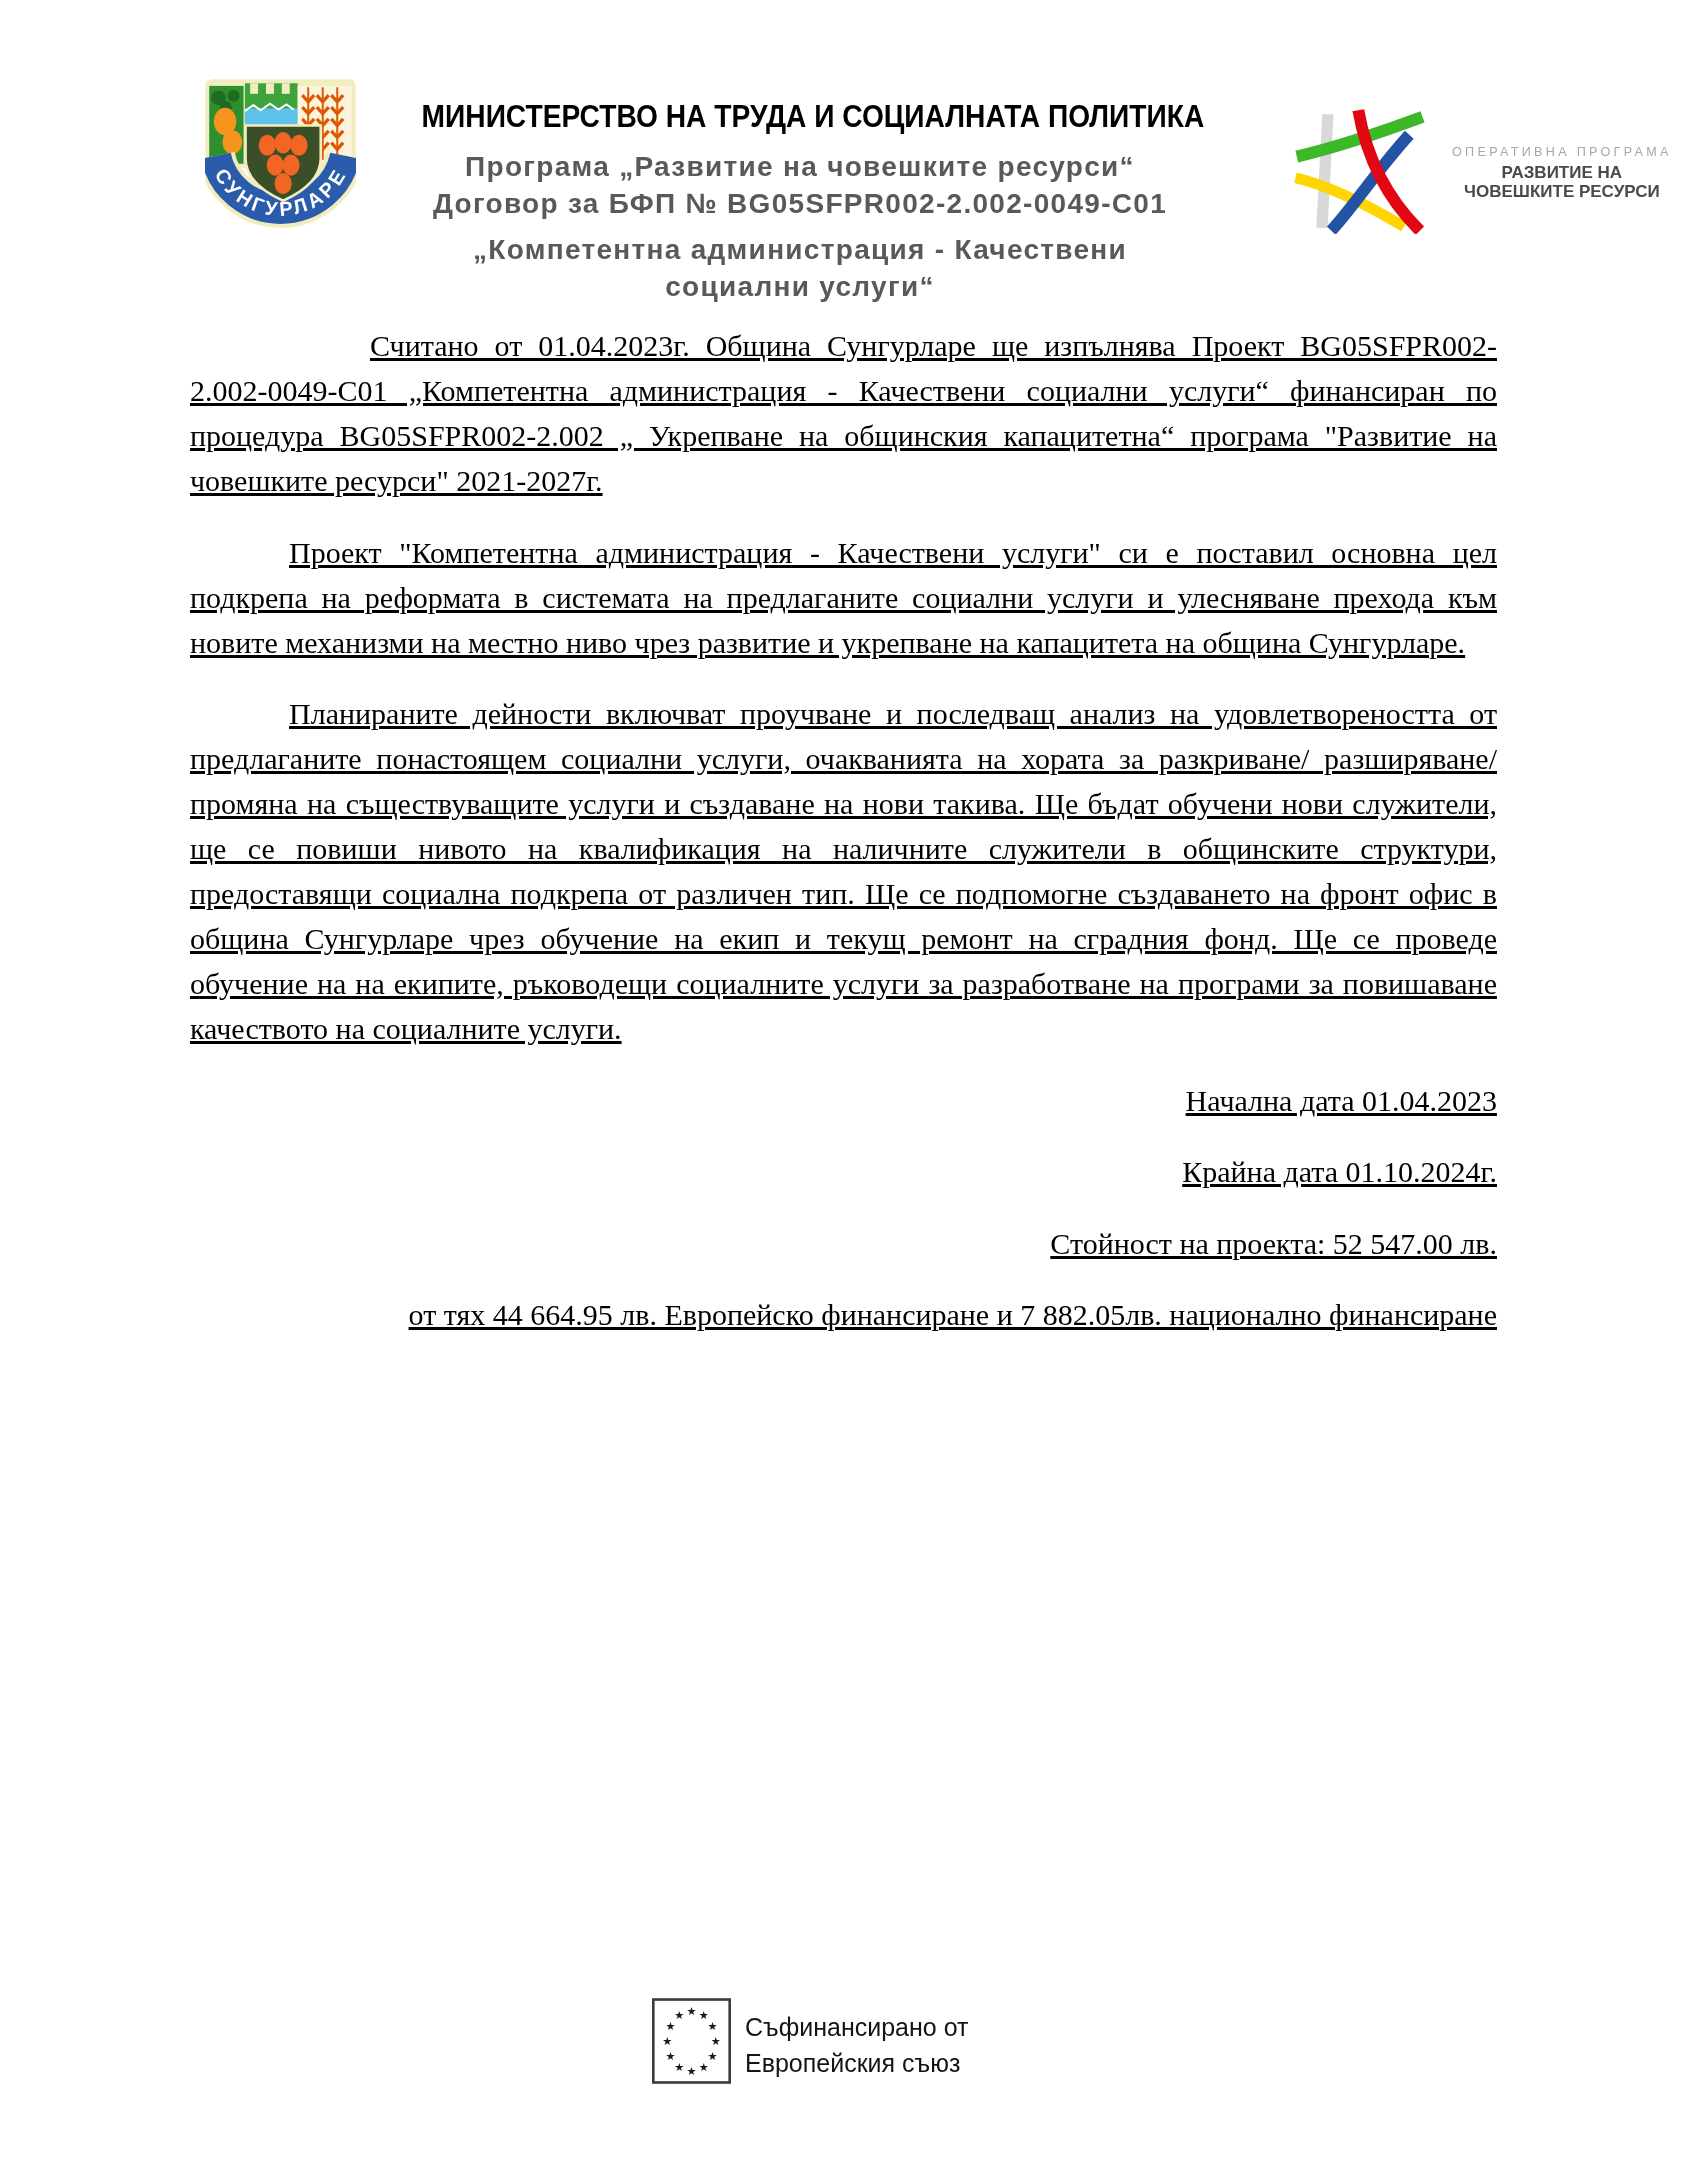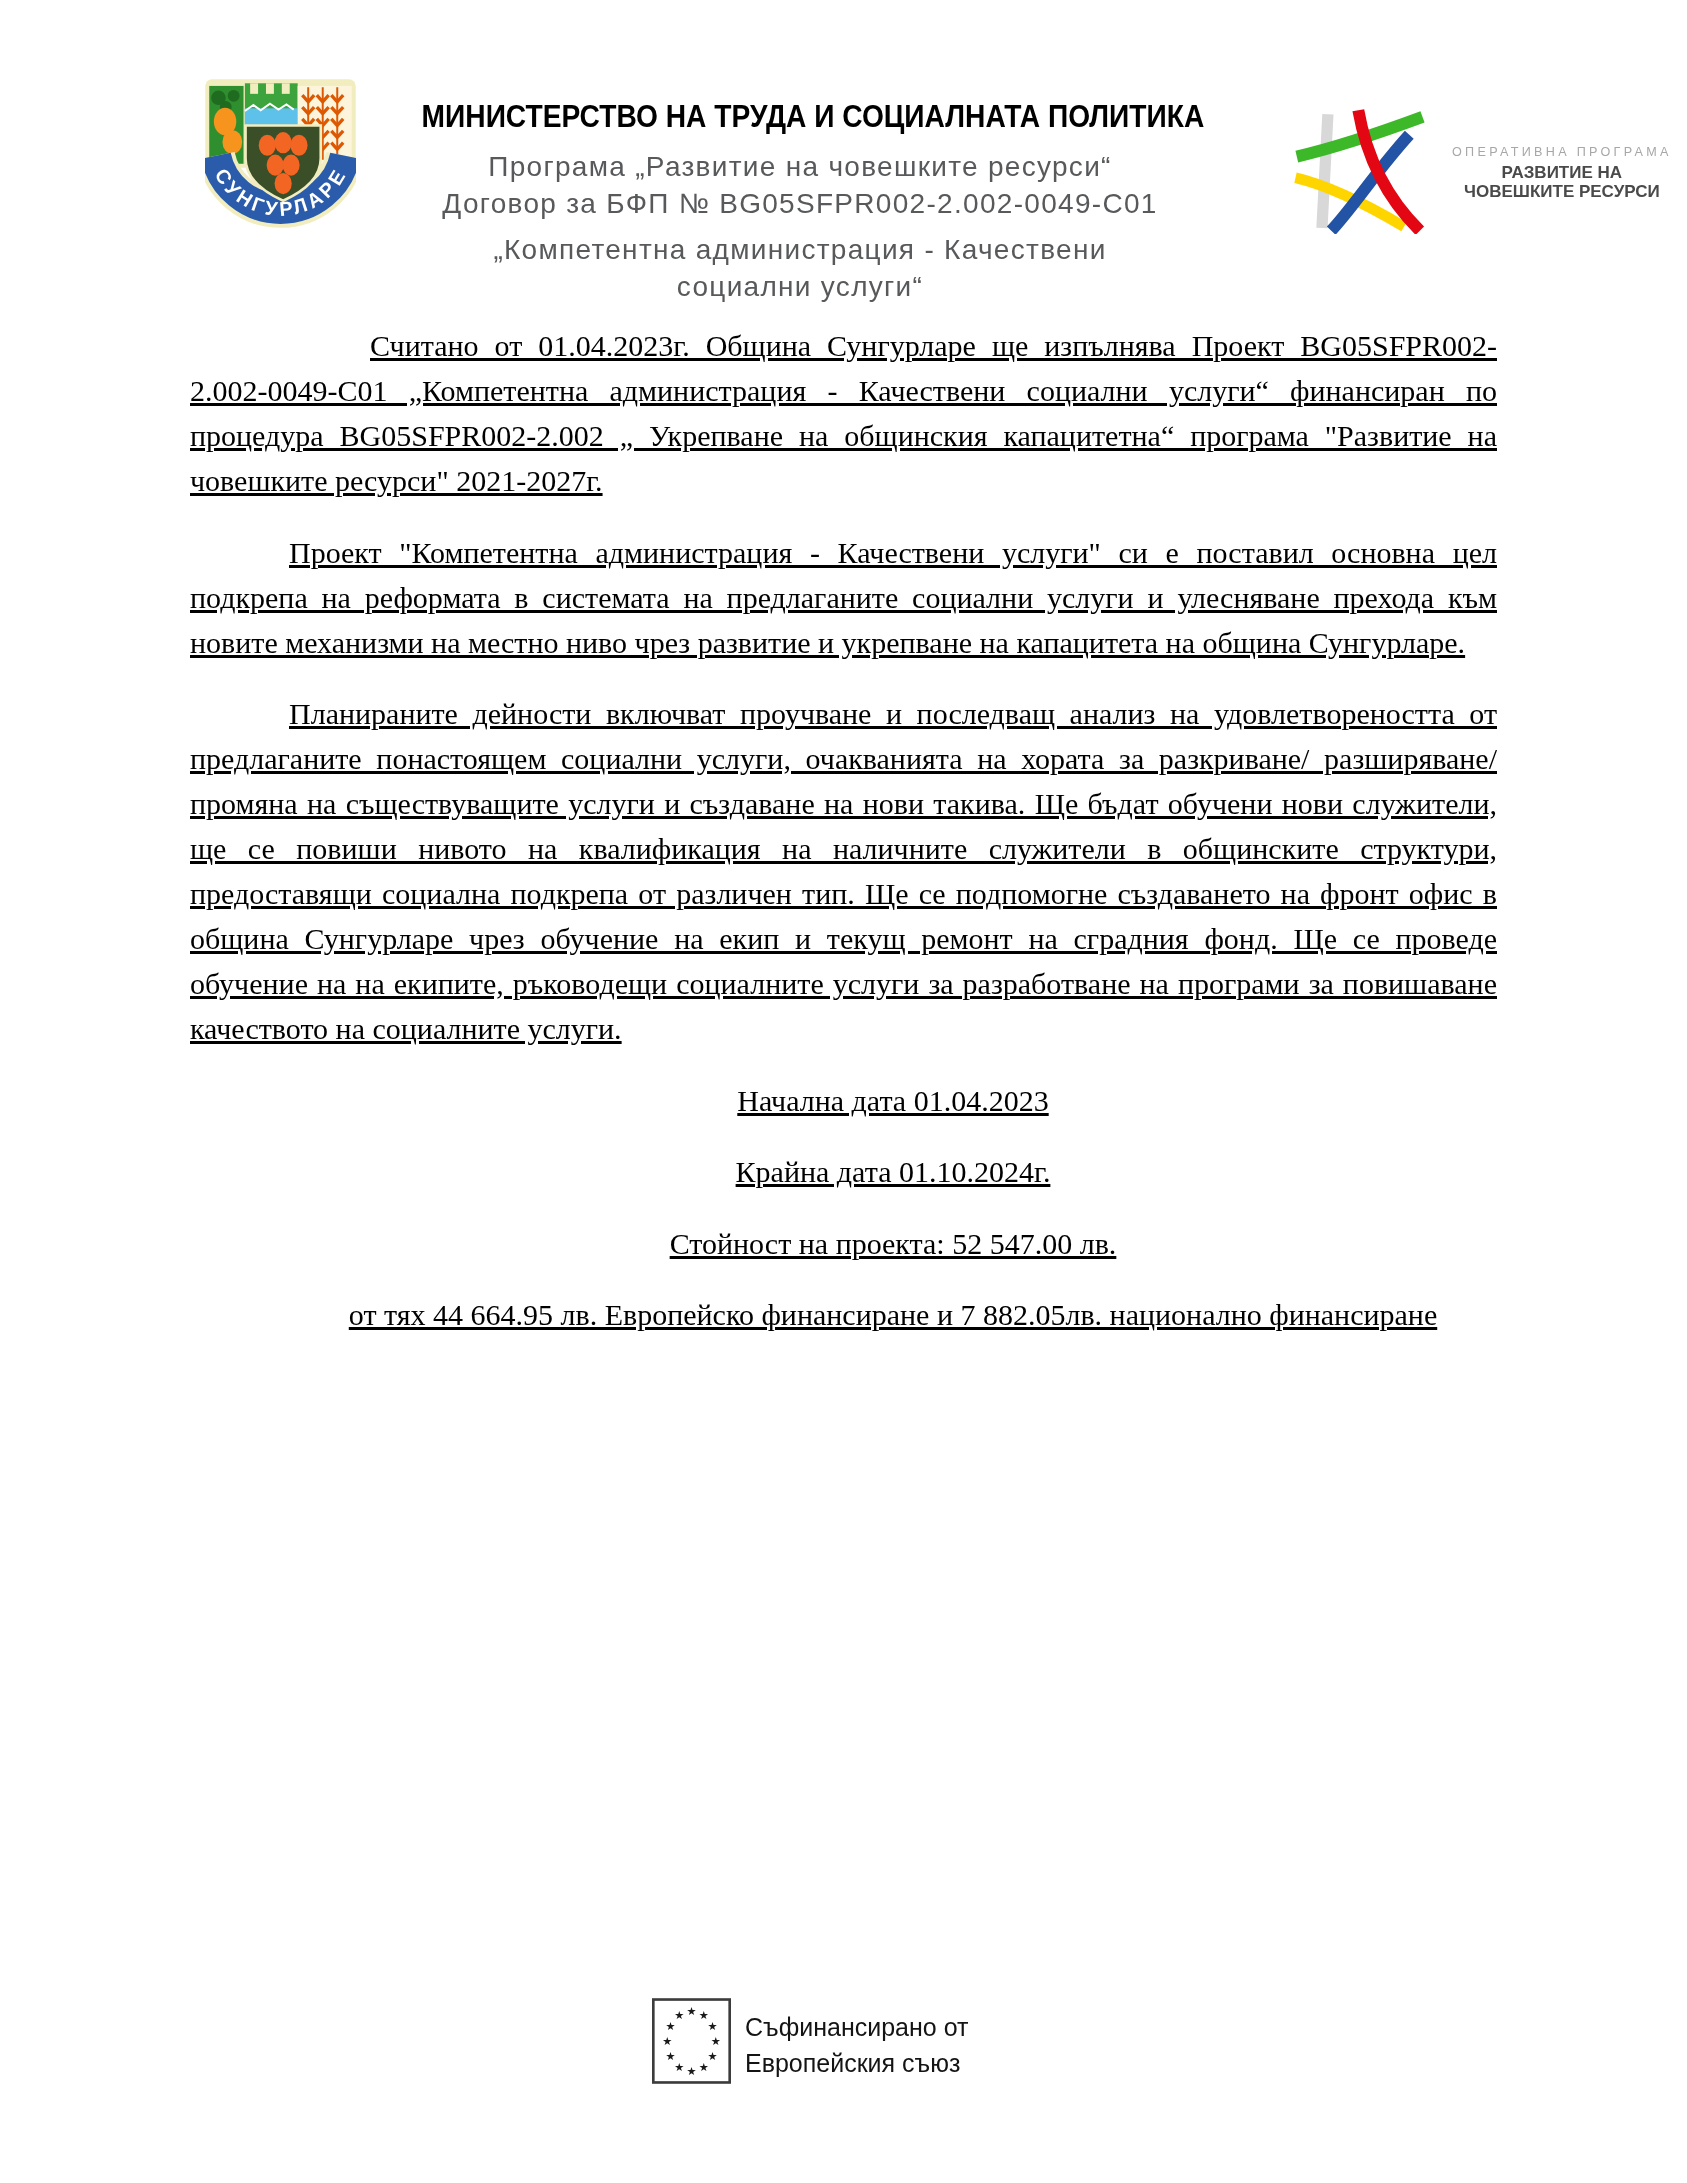--- a/index.html
+++ b/index.html
@@ -5,35 +5,35 @@
   html,body{margin:0;padding:0;background:#ffffff;}
   .page{position:relative;width:1687px;height:2183px;background:#ffffff;overflow:hidden;
         font-family:"Liberation Serif", serif;color:#000;}
 
   
   .logo-muni{position:absolute;left:205px;top:78px;width:151px;height:161px;}
   .ministry-title{position:absolute;left:370px;top:99px;width:860px;text-align:center;
         font-family:"Liberation Sans", sans-serif;font-weight:700;font-size:32px;line-height:34px;
         color:#000;white-space:nowrap;transform:scaleX(0.88);transform-origin:center;}
   .header-sub{position:absolute;left:370px;top:148px;width:860px;text-align:center;
-        font-family:"Liberation Sans", sans-serif;font-weight:400;font-size:28px;line-height:37px;
+        font-family:"Liberation Sans", sans-serif;font-weight:700;font-size:28px;line-height:37px;
         letter-spacing:1.3px;color:#58595b;}
   .header-sub .mt{margin-top:9.3px;}
 
   .op-logo{position:absolute;left:1290px;top:105px;width:397px;height:132px;text-align:center;}
   .op-ribbons{position:absolute;left:0;top:0;width:136px;height:129px;}
   .op-text{position:absolute;left:162px;top:40px;font-family:"Liberation Sans", sans-serif;}
   .op-small{font-size:12.6px;letter-spacing:3.3px;color:#a7a7a7;margin-bottom:4px;white-space:nowrap;}
   .op-bold{font-size:17px;line-height:19px;font-weight:700;color:#4a4a4a;white-space:nowrap;}
 
   
   .doc{position:absolute;left:190px;top:323px;width:1307px;font-size:30px;line-height:45px;text-decoration:underline;}
   .doc p{margin:0 0 26.5px 0;text-align:justify;text-indent:99px;}
   .doc p.p1{text-indent:180px;}
-  .doc p.fact{text-align:center;}
+  .doc p.fact{text-align:right;}
   .doc p:last-child{margin-bottom:0;}
 
   
   .footer{position:absolute;left:652px;top:1998px;height:93px;}
   .eu-flag{position:absolute;left:0;top:0;width:79px;height:86px;}
   .eu-text{position:absolute;left:93px;top:10.6px;font-family:"Liberation Sans", sans-serif;
         font-weight:400;font-size:25px;line-height:36px;color:#141414;white-space:nowrap;}
 </style>
 </head>
 <body>

